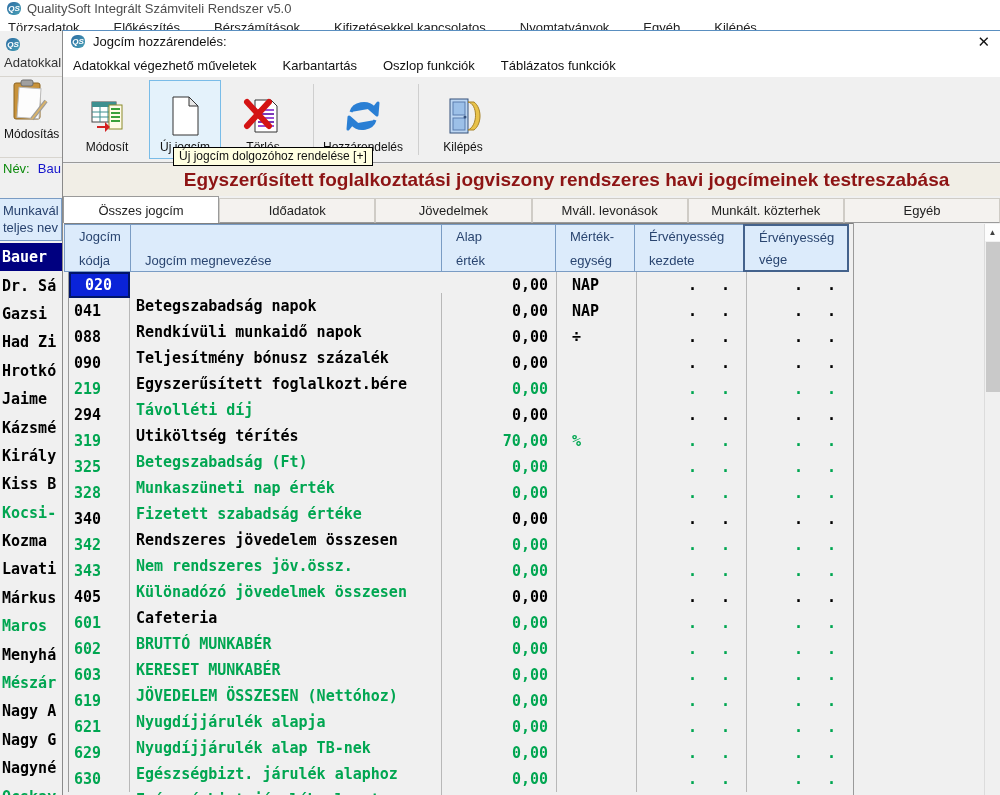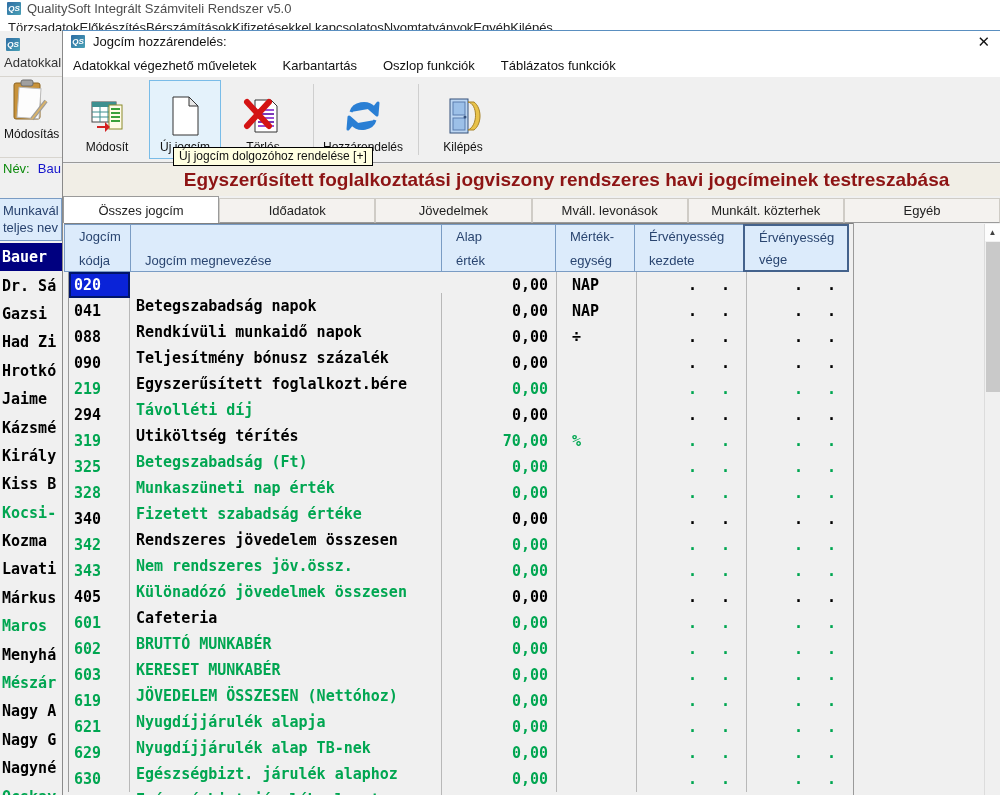--- a/index.html
+++ b/index.html
@@ -2,27 +2,27 @@
 <html><head>
 <meta charset="utf-8">
 <style>
   * { margin:0; padding:0; box-sizing:border-box; }
   html,body { width:1000px; height:795px; overflow:hidden; background:#fff;
               font-family:"Liberation Sans", sans-serif; }
   #root { position:relative; width:1000px; height:795px; background:#fff; }
 
   
   #bg-titlebar { position:absolute; left:0; top:0; width:1000px; height:17px; background:#fff; }
-  .qs-logo { display:inline-block; width:14px; height:13px; border-radius:1px;
+  .qs-logo { display:inline-block; width:14px; height:13px; border-radius:6px;
              background:linear-gradient(135deg,#2e6da4,#49a0b5); color:#fff; font-size:8px;
              font-style:italic; font-weight:bold; text-align:center; line-height:13px; }
   #bg-title { position:absolute; left:27px; top:1px; font-size:13px; color:#4d4d4d; white-space:nowrap; }
   #bg-logo { position:absolute; left:7px; top:2px; }
   #bg-menubar { position:absolute; left:0; top:17px; width:1000px; height:14px; overflow:hidden;
-                display:flex; padding-left:8px; background:#fff; }
+                display:flex; gap:34px; padding-left:8px; background:#fff; }
   .bgmenu-item { font-size:13px; color:#222; line-height:21px; white-space:nowrap; }
 
   #left-strip { position:absolute; left:0; top:31px; width:62px; height:764px; background:#f0f0f0; overflow:hidden; }
   #left-win-logo { position:absolute; left:6px; top:7px; }
   #left-menu-label { position:absolute; left:4px; top:24px; font-size:13px; color:#333; white-space:nowrap; }
   .hline { position:absolute; left:0; width:62px; height:1px; background:#d8d5cf; }
   #left-toolbtn { position:absolute; left:4px; top:48px; width:58px; height:78px; }
   #left-toolbtn svg { display:block; margin:0 0 2px 6px; }
   #left-toolbtn .lbl { font-size:12px; color:#111; white-space:nowrap; }
   #name-row { position:absolute; left:3px; top:130px; font-size:13px; white-space:nowrap; }
@@ -76,21 +76,21 @@
            margin-right:-1px; overflow:hidden; white-space:nowrap; }
   .hcell.last { border:2px solid #44628c; }
   #grid-body { }
   .row { display:flex; height:26px; align-items:center;
          font-family:"DejaVu Sans Mono", monospace; font-weight:bold; font-size:15px; color:#000; }
   .row.green { color:#00a651; }
   .rowmark { width:5px; height:100%; background:#efefef; border-right:1px solid #9a9a9a; }
   .cell { height:100%; display:flex; align-items:center; border-right:1px solid #b8b8b8;
           overflow:hidden; white-space:nowrap; }
   .c-code { width:61px; padding-left:5px; }
-  .c-code.sel { background:#0a23d8; color:#fff; border:2px solid #001569; padding-left:3px; }
+  .c-code.sel { background:#0a23d8; color:#fff; border:2px solid #001569; padding-left:14px; }
   .c-name { width:312px; padding-left:6px;margin-top:41px; }
   .c-val  { width:115px; justify-content:flex-end; padding-right:8px; }
   .c-unit { width:80px; padding-left:15px; }
   .c-d1   { width:110px; }
   .c-d2   { width:105px; border-right:none; }
   .dots   { width:100%; text-align:right; padding-right:16px; word-spacing:15px; }
 
   #vscroll { position:absolute; right:0; top:193px; width:16px; height:572px; background:#f0f0f0;
              border-left:1px solid #dcdcdc; }
   #vs-up { height:17px; background:#fdfdfd; color:#404040; font-size:8px; text-align:center;

